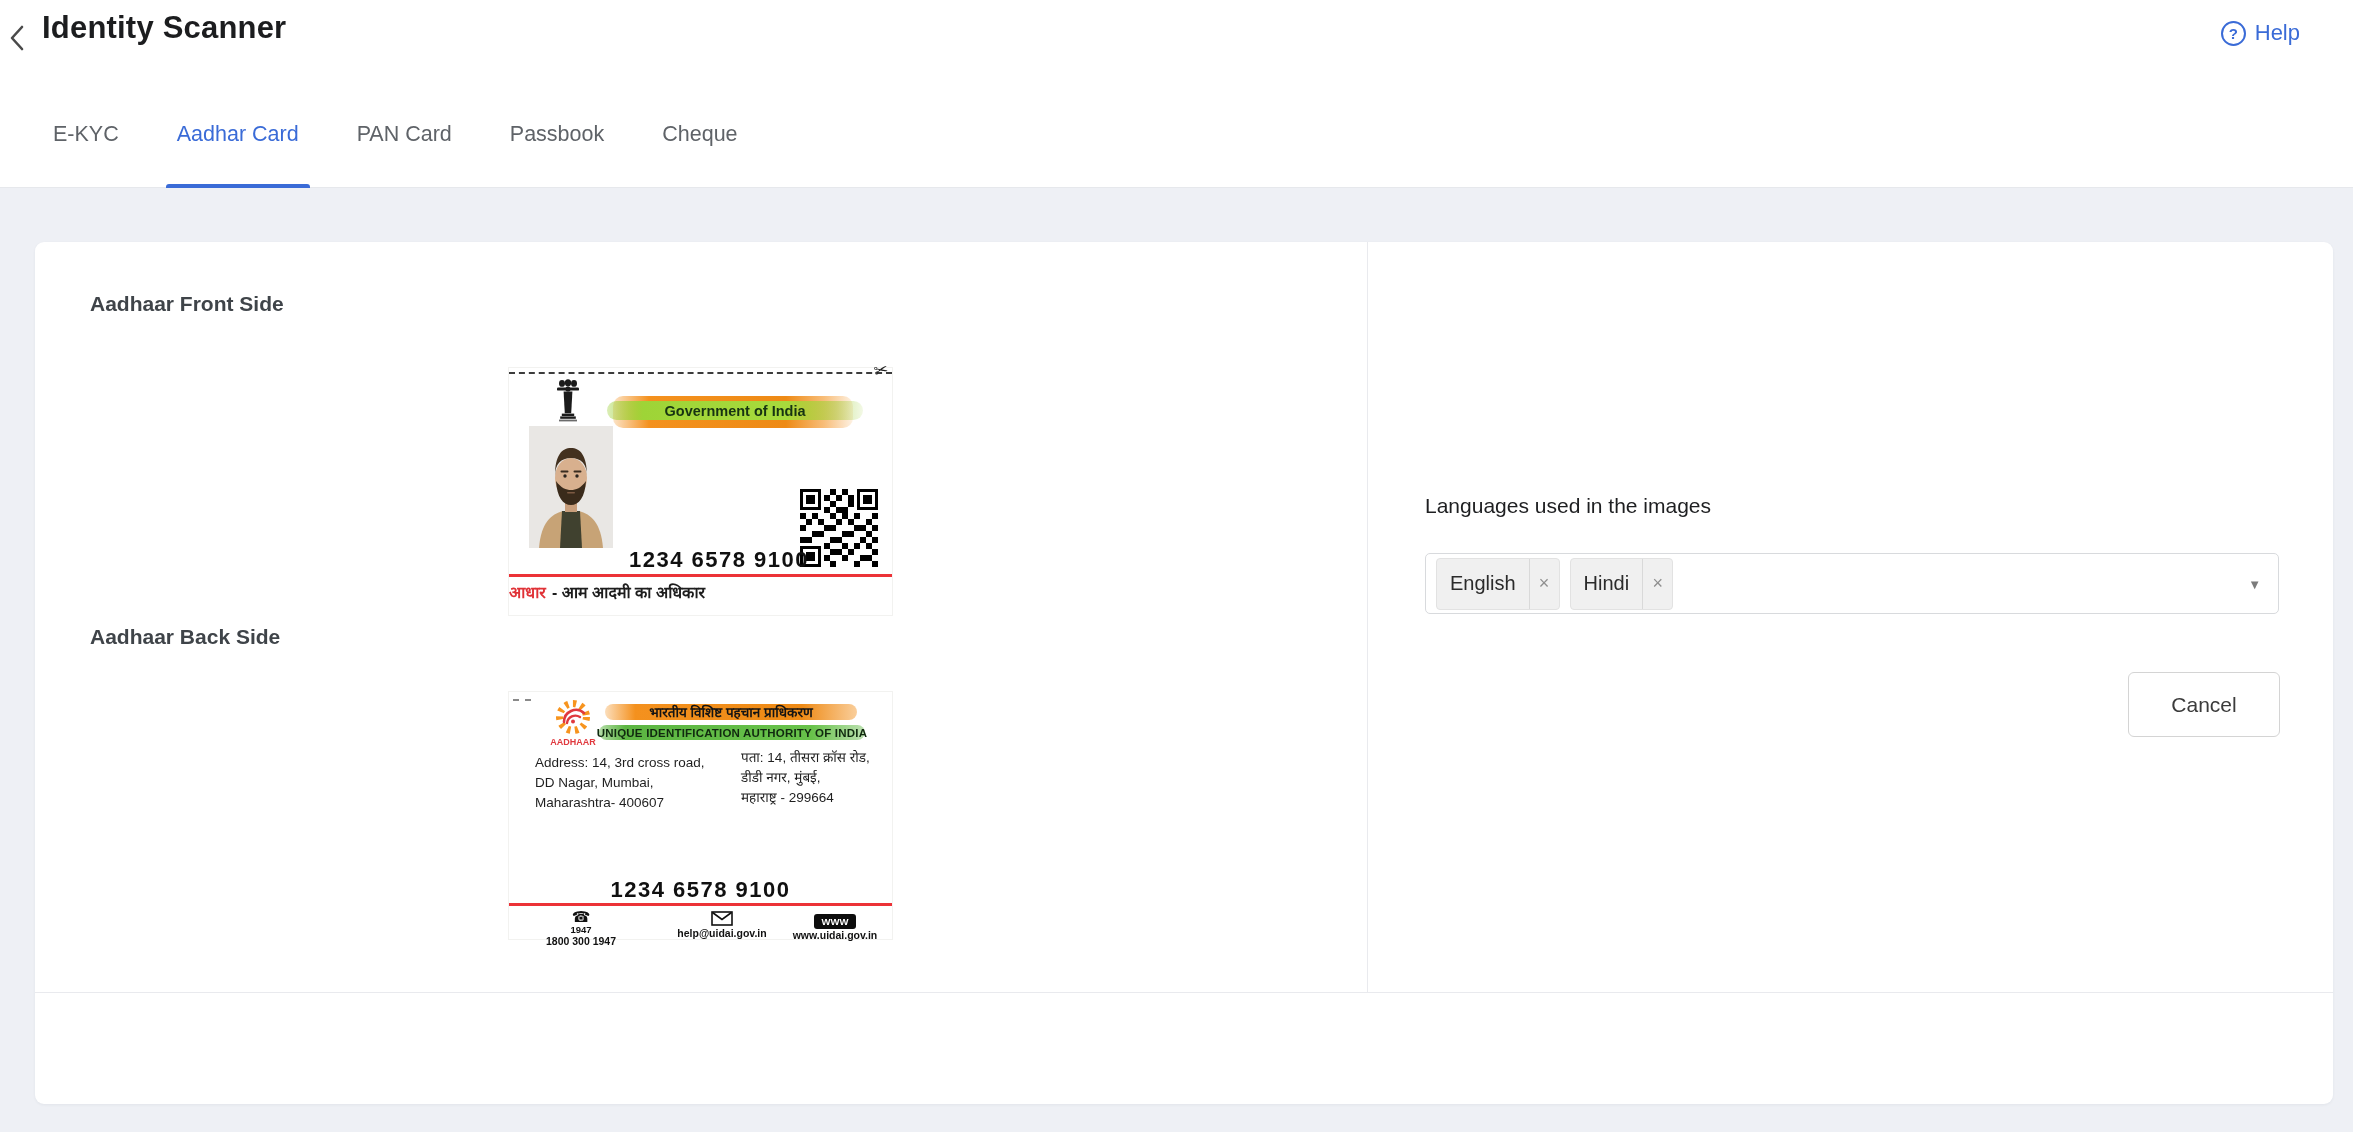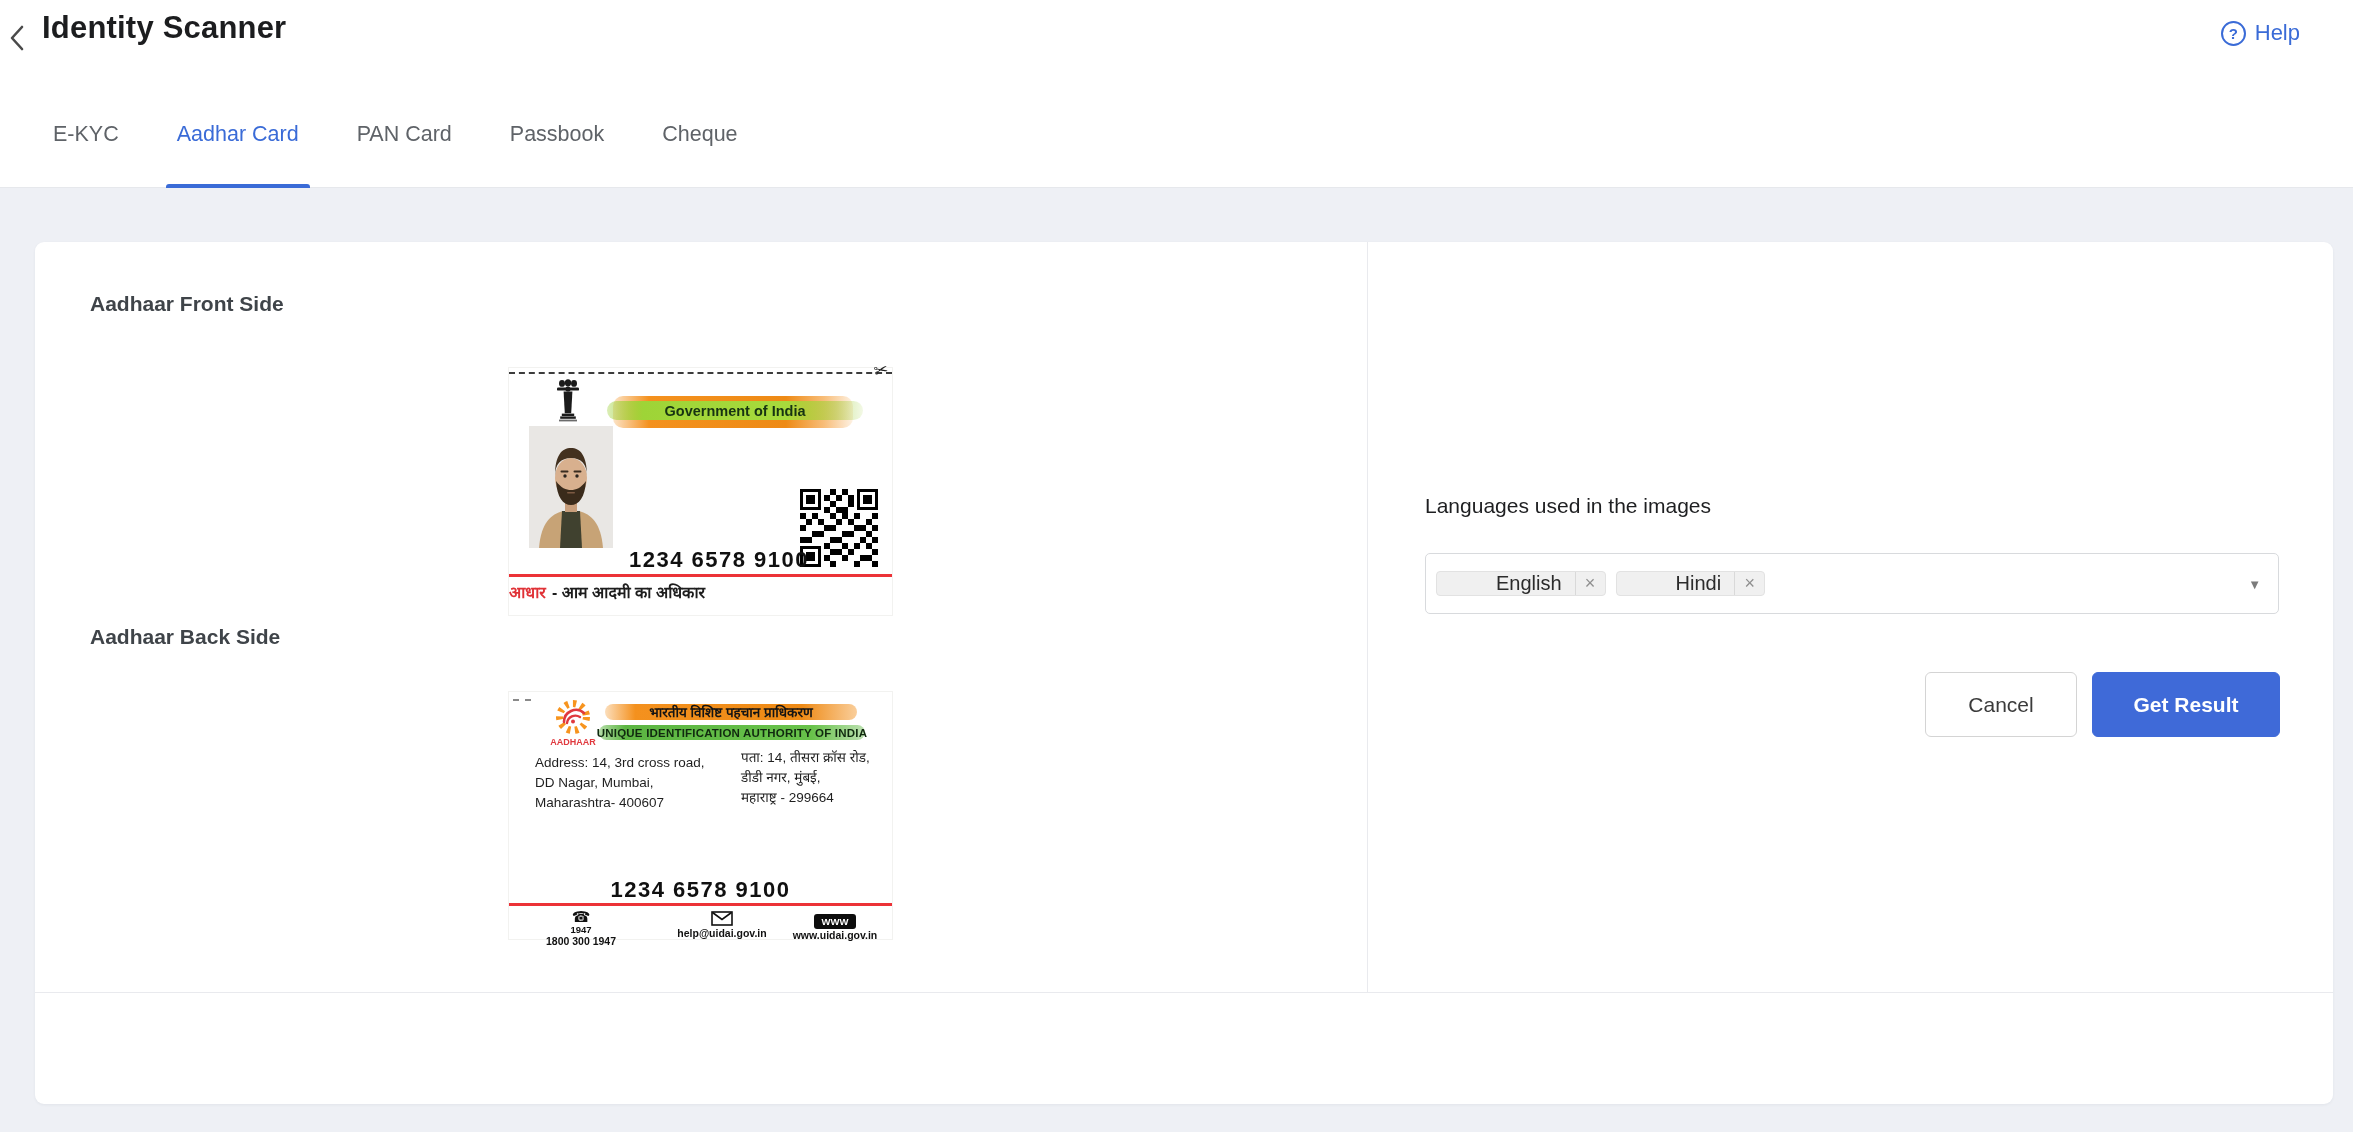--- a/index.html
+++ b/index.html
@@ -74,21 +74,21 @@
   .contact-glyph { font-size:15px; line-height:15px; color:#111; }
   .contact-small { font-size:9.5px; font-weight:700; line-height:11px; }
   .contact-text { font-size:10.5px; font-weight:700; line-height:13px; }
   .www-badge { display:inline-block; background:#0d0d0d; color:#fff; font-size:9.5px; font-weight:700; padding:2px 8px; border-radius:3px; line-height:11px; }
   .mail-svg { display:block; margin:0 auto 1px auto; }
 
   
   .lang-label { position:absolute; left:56px; top:252px; font-size:21px; color:#1e1f21; }
   .multiselect { position:absolute; left:56px; top:311px; width:854px; height:61px; background:#fff; border:1px solid #d8dadd; border-radius:5px;
       display:flex; align-items:center; padding:0 44px 0 10px; gap:10px; cursor:pointer; }
-  .chip { display:flex; align-items:stretch; background:#f0f0f0; border:1px solid #e2e2e2; border-radius:4px; height:25px; overflow:hidden;padding-left:46px; }
+  .chip { display:flex; align-items:stretch; background:#f0f0f0; border:1px solid #e2e2e2; border-radius:4px; height:52px; overflow:hidden; }
   .chip-label { display:flex; align-items:center; padding:0 13px; font-size:20px; color:#2b2b2b; }
   .chip-x { width:30px; display:flex; align-items:center; justify-content:center; border-left:1px solid #d9d9d9; color:#8f8f8f; font-size:18px; cursor:pointer; }
   .caret { position:absolute; right:17px; top:50%; transform:translateY(-50%); color:#7c7c7c; font-size:13px; }
   .actions { position:absolute; top:430px; right:53px; display:flex; gap:15px; }
   .btn { height:65px; border-radius:6px; font-size:21px; display:flex; align-items:center; justify-content:center; cursor:pointer; }
   .btn-cancel { width:152px; background:#fff; border:1px solid #d4d4d4; color:#3b3b3b; }
   .btn-primary { width:188px; background:#3f6ad8; border:1px solid #3f6ad8; color:#fff; font-weight:700; }
 </style>
 </head>
 <body>
@@ -252,21 +252,20 @@
           </div>
           <div class="chip">
             <span class="chip-label">Hindi</span>
             <span class="chip-x">×</span>
           </div>
           <span class="caret">▼</span>
         </div>
 
         <div class="actions">
           <div class="btn btn-cancel">Cancel</div>
-          <div class="btn btn-primary">Get Result</div>
         </div>
       </div>
 
     </div>
     <div></div>
   </div>
 
 </div>
 
 </body></html>

